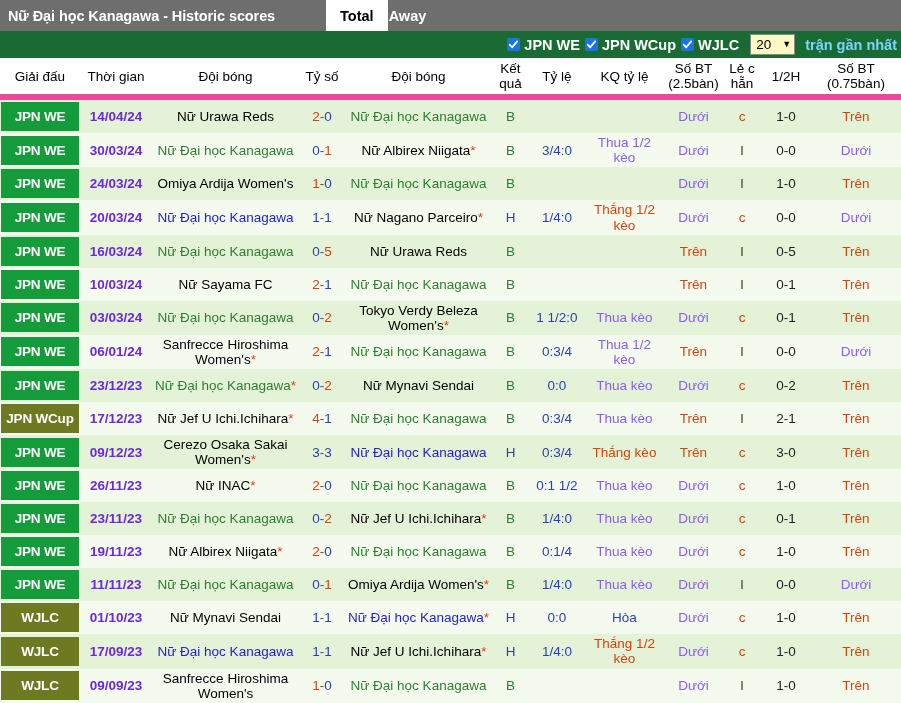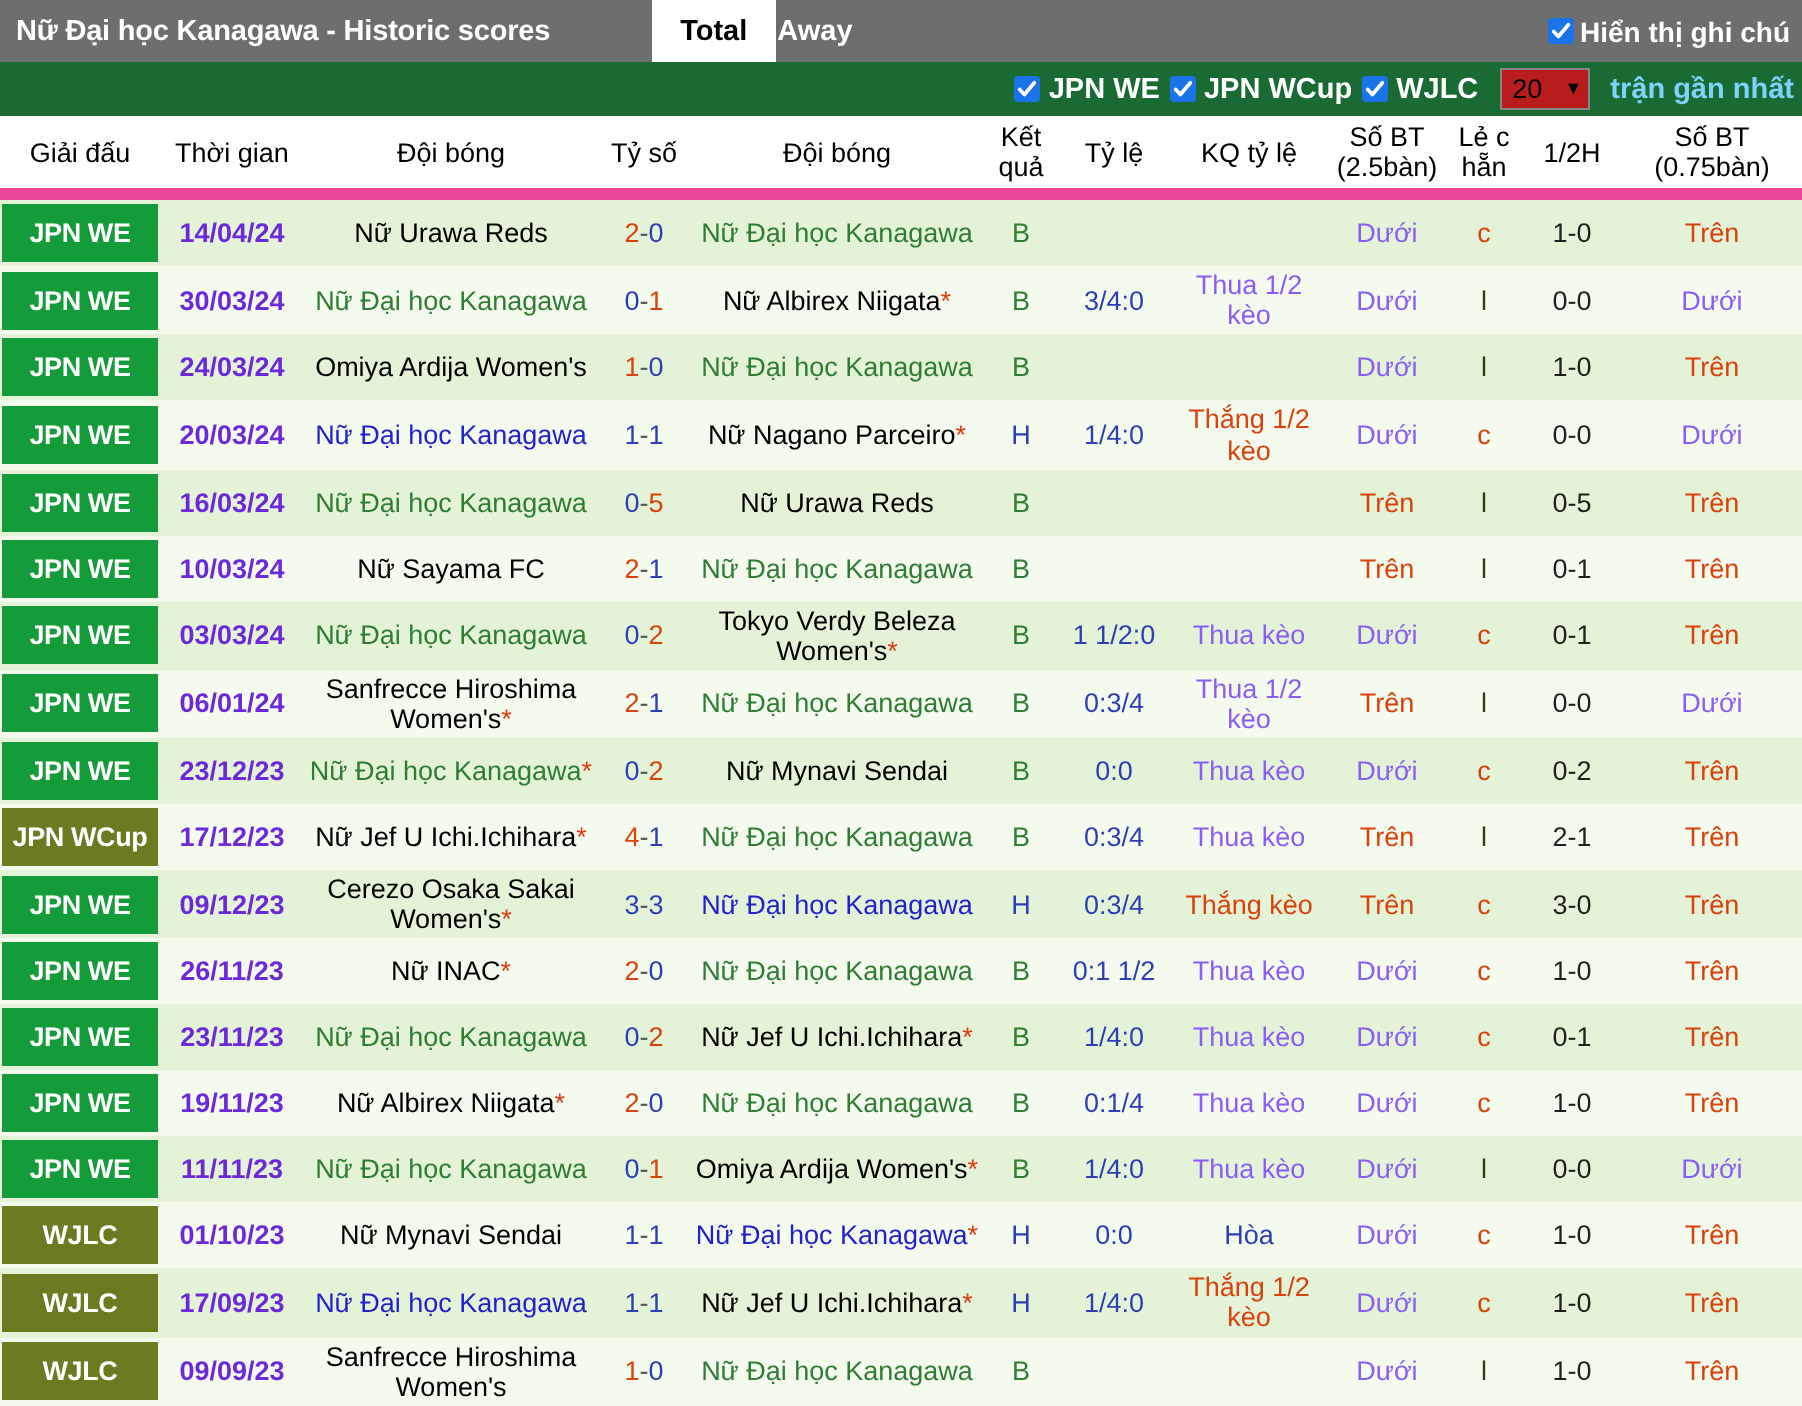--- a/index.html
+++ b/index.html
@@ -91,21 +91,21 @@
   .filter-item span.lbl {
     color: #ffffff;
     font-size: 14.5px;
     font-weight: bold;
     white-space: nowrap;
   }
   .count-select {
     margin-left: 6px;
     height: 21px;
     min-width: 45px;
-    background: #b91c1c;
+    background: #fef9c3;
     border: 1px solid #888;
     font-size: 13.5px;
     font-family: "Liberation Sans", sans-serif;
     color: #000;
     display: flex;
     align-items: center;
     justify-content: space-between;
     padding: 0 3px 0 5px;
     cursor: pointer;
   }
@@ -200,28 +200,20 @@
 </head>
 <body>
 
 <div class="titlebar">
   <div class="titlebar-title">Nữ Đại học Kanagawa - Historic scores</div>
   <div class="tab active">
     <span>Total</span>
   </div>
   <div class="tab link">
     <span>Away</span>
-  </div>
-  <div class="titlebar-right">
-    <span class="cb">
-      <svg width="11" height="11" viewBox="0 0 12 12" aria-hidden="true">
-          <path d="M2 6.3 L4.6 9 L10 2.6" stroke="#ffffff" stroke-width="2" fill="none" stroke-linecap="round" stroke-linejoin="round"></path>
-        </svg>
-    </span>
-    <span class="note-label">Hiển thị ghi chú</span>
   </div>
 </div>
 
 <div class="filterbar">
   <div class="filter-item">
     <span class="cb">
       <svg width="11" height="11" viewBox="0 0 12 12" aria-hidden="true">
           <path d="M2 6.3 L4.6 9 L10 2.6" stroke="#ffffff" stroke-width="2" fill="none" stroke-linecap="round" stroke-linejoin="round"></path>
         </svg>
     </span>

